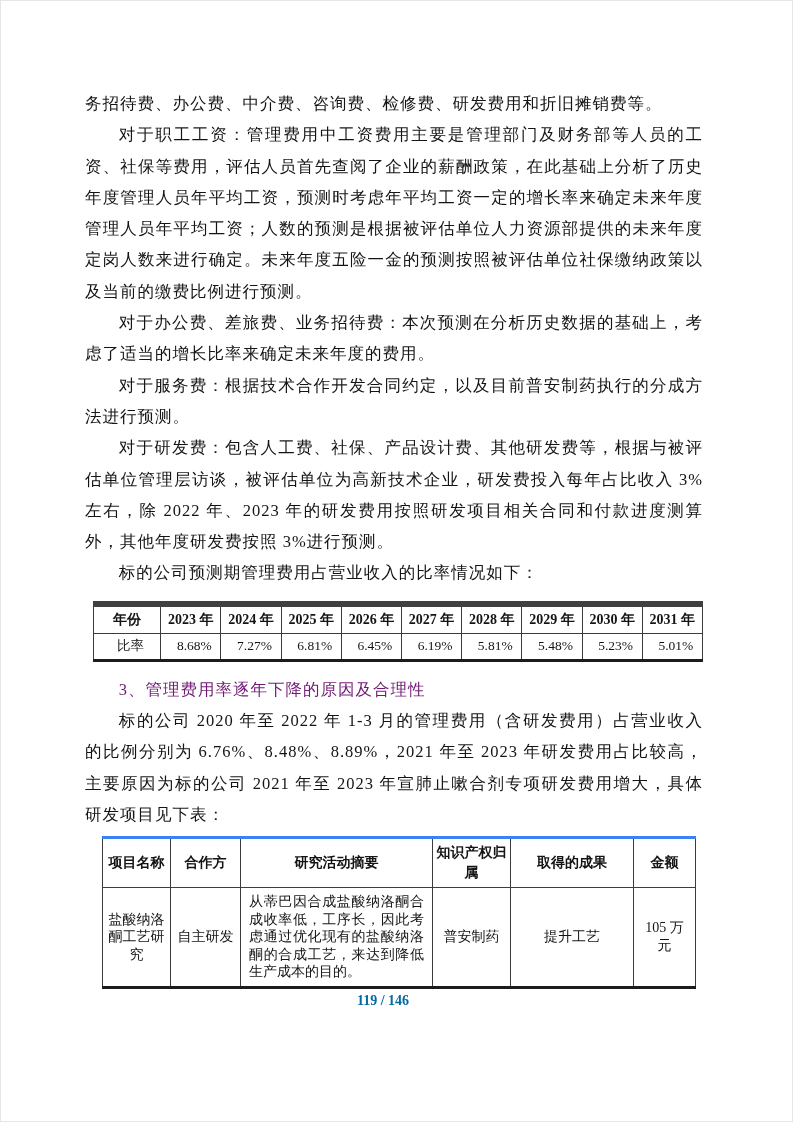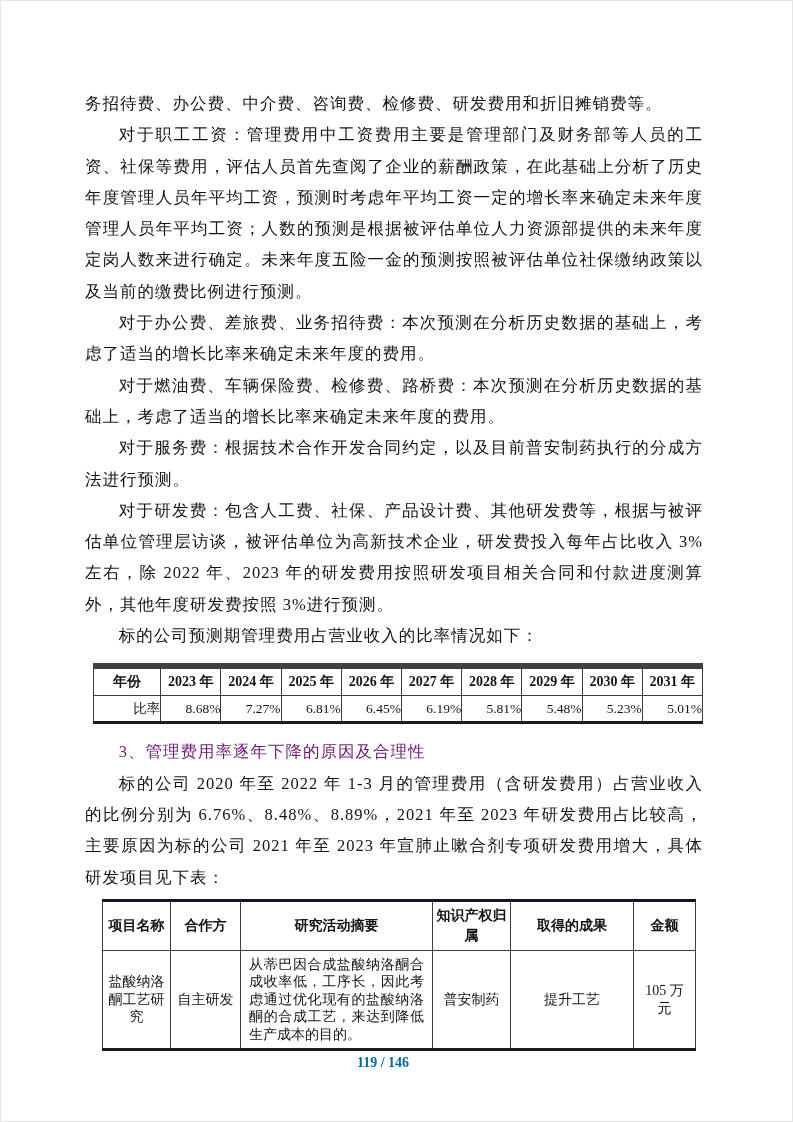--- a/index.html
+++ b/index.html
@@ -60,29 +60,29 @@
     height: 26px;
     font-size: 14px;
     font-weight: bold;
     text-align: center;
     color: #141414;
   }
   .t1 td {
     height: 25px;
     font-size: 13.5px;
     font-weight: normal;
-    text-align: right;
+    text-align: center;
     padding-left: 7px;
     color: #141414;
   }
   
   .t2 {
     margin: 6px 0 0 17px;
     width: 593px;
-    border-top: 3px solid #0f172a;
+    border-top: 3px solid #3b82f6;
     border-bottom: 3px solid #1c1c1c;
     table-layout: fixed;
     padding-left: 24px;
   }
   .t2 th, .t2 td {
     border: 1px solid #3c3c3c;
     color: #141414;
     vertical-align: middle;
   }
   .t2 th {
@@ -116,21 +116,20 @@
 </style>
 </head>
 <body>
 
 <div class="page">
   <div class="content">
 
     <p class="para">务招待费、办公费、中介费、咨询费、检修费、研发费用和折旧摊销费等。</p>
     <p class="para indent">对于职工工资：管理费用中工资费用主要是管理部门及财务部等人员的工资、社保等费用，评估人员首先查阅了企业的薪酬政策，在此基础上分析了历史年度管理人员年平均工资，预测时考虑年平均工资一定的增长率来确定未来年度管理人员年平均工资；人数的预测是根据被评估单位人力资源部提供的未来年度定岗人数来进行确定。未来年度五险一金的预测按照被评估单位社保缴纳政策以及当前的缴费比例进行预测。</p>
     <p class="para indent">对于办公费、差旅费、业务招待费：本次预测在分析历史数据的基础上，考虑了适当的增长比率来确定未来年度的费用。</p>
-    <p class="para indent">对于燃油费、车辆保险费、检修费、路桥费：本次预测在分析历史数据的基础上，考虑了适当的增长比率来确定未来年度的费用。</p>
     <p class="para indent">对于服务费：根据技术合作开发合同约定，以及目前普安制药执行的分成方法进行预测。</p>
     <p class="para indent">对于研发费：包含人工费、社保、产品设计费、其他研发费等，根据与被评估单位管理层访谈，被评估单位为高新技术企业，研发费投入每年占比收入 3%左右，除 2022 年、2023 年的研发费用按照研发项目相关合同和付款进度测算外，其他年度研发费按照 3%进行预测。</p>
     <p class="para indent">标的公司预测期管理费用占营业收入的比率情况如下：</p>
 
     <table class="t1">
       <colgroup>
         <col style="width:67px">
           <col style="width:60px">
           <col style="width:60px">
           <col style="width:60px">

